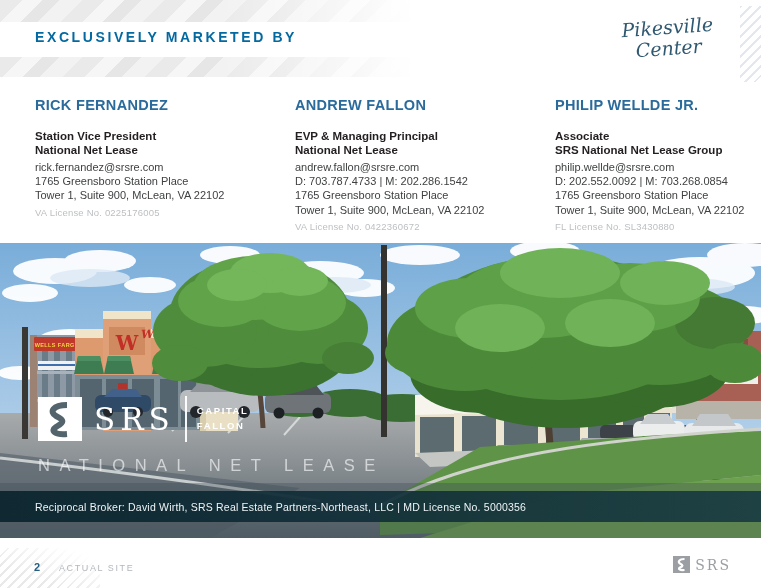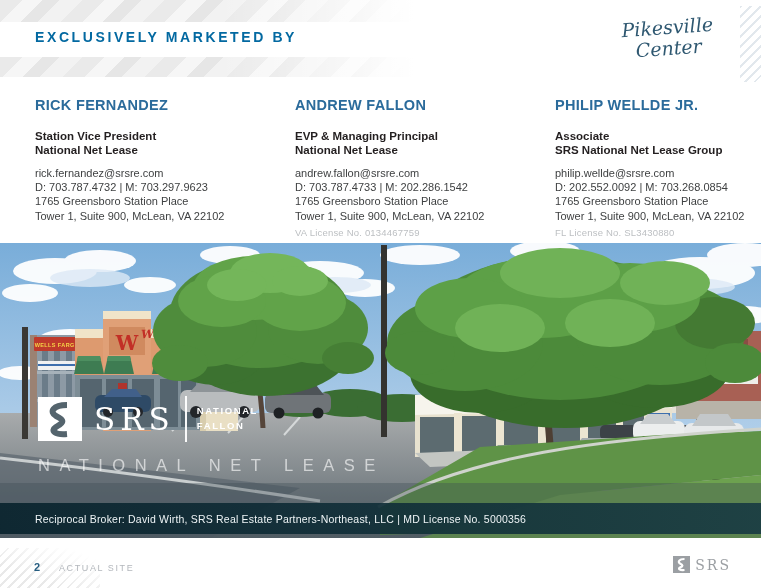--- a/index.html
+++ b/index.html
@@ -30,39 +30,39 @@
     position:absolute;right:34px;top:17px;width:118px;text-align:center;
     font-family:"DejaVu Serif",serif;font-style:italic;
     color:#2f5871;font-size:19px;line-height:1.08;transform:rotate(-4deg);
   }
   
   .contacts{position:absolute;top:97px;left:35px;display:flex;}
   .contact{width:260px;}
   .c-name{font-size:14.5px;font-weight:bold;color:#2b6b9b;letter-spacing:.3px;margin-bottom:16px;}
   .c-bold{font-size:11.5px;font-weight:bold;color:#231f20;line-height:1.25;}
   .c-line{font-size:11px;color:#3f4142;line-height:1.3;}
-  .c-email{margin-top:8px;}
+  .c-email{margin-top:2px;}
   .c-license{font-size:9.5px;color:#bcbfc2;margin-top:4px;letter-spacing:.2px;}
   
   .photo{position:absolute;top:243px;left:0;width:761px;height:295px;overflow:hidden;background:#8fb4d6;}
   .photo svg{display:block;}
   .srs-overlay{position:absolute;left:38px;top:153px;display:flex;align-items:center;}
   .srs-box{width:44px;height:44px;background:#ffffff;flex:none;}
   .srs-word{
     font-family:"DejaVu Serif",serif;font-size:31px;color:#ffffff;
     letter-spacing:5px;margin-left:12px;margin-right:10px;font-weight:normal;
   }
   .srs-divider{width:2px;height:46px;background:rgba(255,255,255,.95);margin-right:10px;}
   .srs-division{font-size:9.5px;font-weight:bold;color:#ffffff;letter-spacing:1.6px;line-height:1.55;}
   .team-line{
     position:absolute;left:38px;top:213px;
     font-size:16.5px;letter-spacing:9.5px;color:rgba(255,255,255,.62);white-space:nowrap;
   }
   .broker-bar{
-    position:absolute;left:0;right:0;bottom:4px;height:31px;
+    position:absolute;left:0;right:0;bottom:16px;height:31px;
     background:linear-gradient(to right,rgba(10,36,46,.93),rgba(22,56,66,.88));
     display:flex;align-items:center;padding-left:35px;box-sizing:border-box;
   }
   .broker-bar span{font-size:10.5px;color:#eef4f6;letter-spacing:.2px;}
   
   .footer-stripes{
     position:absolute;left:0;bottom:0;width:100px;height:40px;
     background:repeating-linear-gradient(135deg,rgba(255,255,255,0) 0 5px,#e9e9e9 5px 7px);
   }
   .footer-stripes::after{content:"";position:absolute;inset:0;
@@ -84,33 +84,33 @@
   <div>Pikesville</div>
   <div>Center</div>
 </div>
 
 <div class="contacts">
   <div class="contact">
     <div class="c-name">RICK FERNANDEZ</div>
     <div class="c-bold">Station Vice President</div>
     <div class="c-bold">National Net Lease</div>
     <div class="c-line c-email">rick.fernandez@srsre.com</div>
-    <div class="c-line">D: 703.787.4732 | M: 703.297.9623</div>
     <div class="c-line">1765 Greensboro Station Place</div>
     <div class="c-line">Tower 1, Suite 900, McLean, VA 22102</div>
+    <div class="c-license">VA License No. 0225176005</div>
   </div>
   <div class="contact">
     <div class="c-name">ANDREW FALLON</div>
     <div class="c-bold">EVP &amp; Managing Principal</div>
     <div class="c-bold">National Net Lease</div>
     <div class="c-line c-email">andrew.fallon@srsre.com</div>
     <div class="c-line">D: 703.787.4733 | M: 202.286.1542</div>
     <div class="c-line">1765 Greensboro Station Place</div>
     <div class="c-line">Tower 1, Suite 900, McLean, VA 22102</div>
-    <div class="c-license">VA License No. 0134467759</div>
+    <div class="c-license">VA License No. 0422360672</div>
   </div>
   <div class="contact">
     <div class="c-name">PHILIP WELLDE JR.</div>
     <div class="c-bold">Associate</div>
     <div class="c-bold">SRS National Net Lease Group</div>
     <div class="c-line c-email">philip.wellde@srsre.com</div>
     <div class="c-line">D: 202.552.0092 | M: 703.268.0854</div>
     <div class="c-line">1765 Greensboro Station Place</div>
     <div class="c-line">Tower 1, Suite 900, McLean, VA 22102</div>
     <div class="c-license">FL License No. SL3430880</div>
@@ -360,21 +360,21 @@
 
   <div class="srs-overlay">
     <div class="srs-box">
       <svg width="44" height="44" viewBox="0 0 44 44">
         <path d="M29 8 C15 8 11 15 18 19 C26 23 27 25 18 30 C12 34 17 38 29 37" stroke="#54646d" stroke-width="6" fill="none"></path>
       </svg>
     </div>
     <div class="srs-word">SRS</div>
     <div class="srs-divider"></div>
     <div class="srs-division">
-      <div>NATIONAL</div>
+      <div>CAPITAL</div>
       <div>FALLON</div>
     </div>
   </div>
   <div class="team-line">NATIONAL NET LEASE</div>
 
   <div class="broker-bar">
     <span>Reciprocal Broker: David Wirth, SRS Real Estate Partners-Northeast, LLC | MD License No. 5000356</span>
   </div>
 </div>
 

